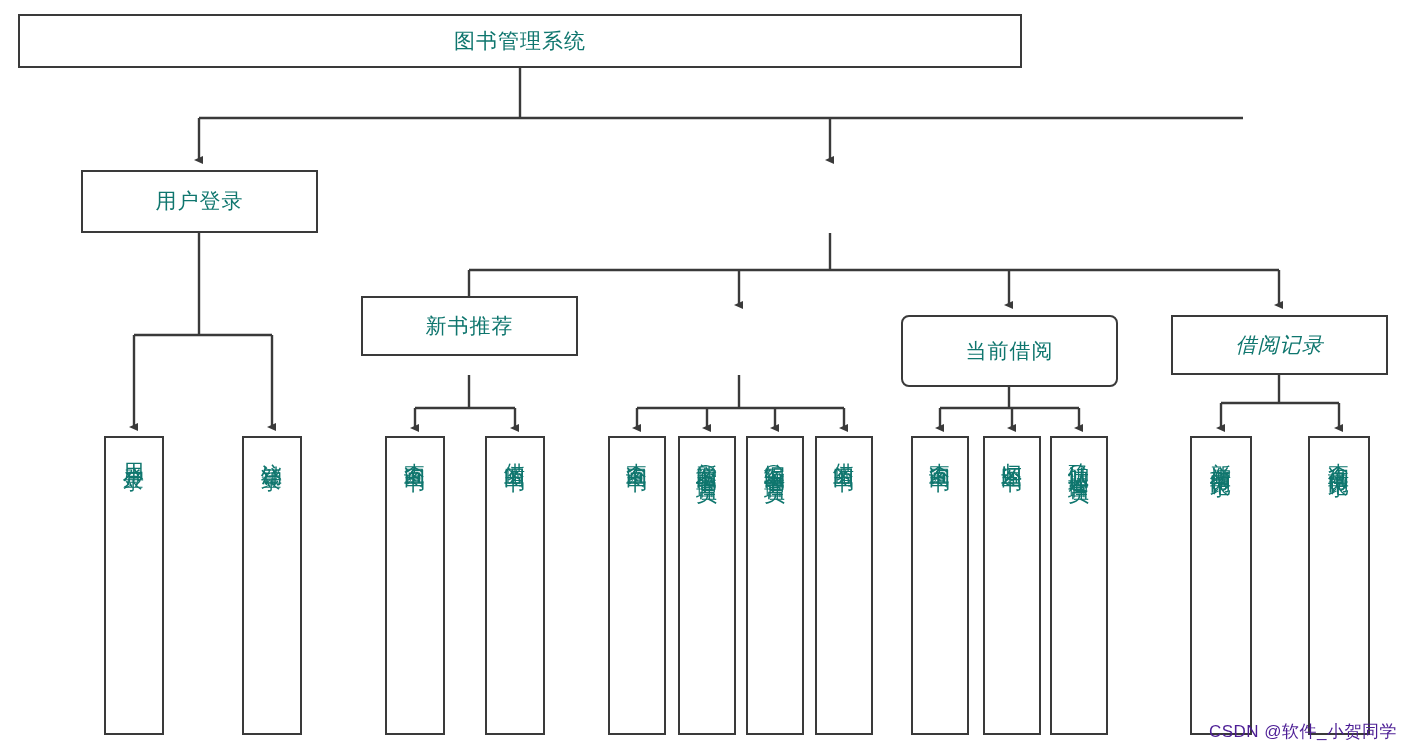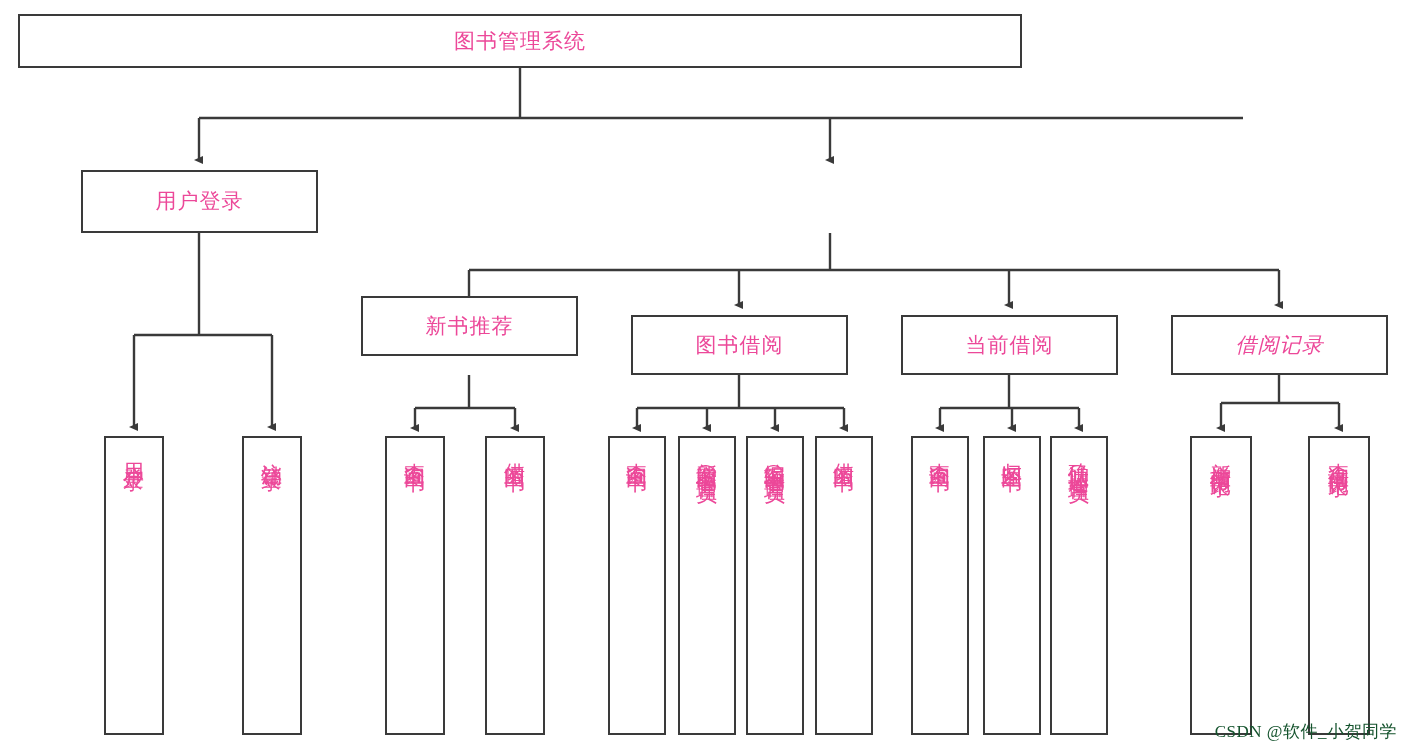--- a/index.html
+++ b/index.html
@@ -26,21 +26,21 @@
     pointer-events: none;
   }
   .node {
     position: absolute;
     box-sizing: border-box;
     background: #ffffff;
     border: 2px solid #3a3a3a;
     display: flex;
     align-items: center;
     justify-content: center;
-    color: #ec4899;
+    color: #0f766e;
   }
   .node-label {
     display: block;
     text-align: center;
     line-height: 1.15;
     white-space: nowrap;
   }
   .node.horizontal .node-label {
     font-size: 21px;
     letter-spacing: 1px;
@@ -54,24 +54,23 @@
     text-orientation: upright;
     font-size: 21px;
     letter-spacing: 3px;
     line-height: 1;
   }
   .watermark {
     position: absolute;
     right: 8px;
     bottom: 4px;
     font-size: 17px;
-    color: #14532d;
+    color: #4c1d95;
     letter-spacing: 0.5px;
     white-space: nowrap;
-    font-family: Liberation Serif, serif;
   }
 </style>
 </head>
 <body>
 
 <div id="diagram-root">
 
   <svg class="connectors" viewBox="0 0 1405 747" xmlns="http://www.w3.org/2000/svg">
     <defs>
       <marker id="arrow" markerWidth="10" markerHeight="10" refX="5" refY="5" orient="auto" markerUnits="userSpaceOnUse">
@@ -126,24 +125,21 @@
     <span class="node-label">图书管理系统</span>
   </div>
 
   <div class="node horizontal" style="left:81px; top:170px; width:237px; height:63px;">
     <span class="node-label">用户登录</span>
   </div>
 
   <div class="node horizontal" style="left:361px; top:296px; width:217px; height:60px;">
     <span class="node-label">新书推荐</span>
   </div>
-  <div class="node horizontal" style="left:631px; top:315px; width:217px; height:60px;">
-    <span class="node-label">图书借阅</span>
-  </div>
-  <div class="node horizontal" style="left:901px; top:315px; width:217px; height:60px;">
+  <div class="node horizontal" style="left:901px; top:315px; width:217px; height:72px;border-radius:8px;">
     <span class="node-label">当前借阅</span>
   </div>
   <div class="node horizontal" style="left:1171px; top:315px; width:217px; height:60px;font-style:italic;">
     <span class="node-label">借阅记录</span>
   </div>
 
   <div class="node vertical" style="left:104px; top:436px; width:60px; height:299px;">
     <span class="node-label">用户登录</span>
   </div>
   <div class="node vertical" style="left:242px; top:436px; width:60px; height:299px;">

